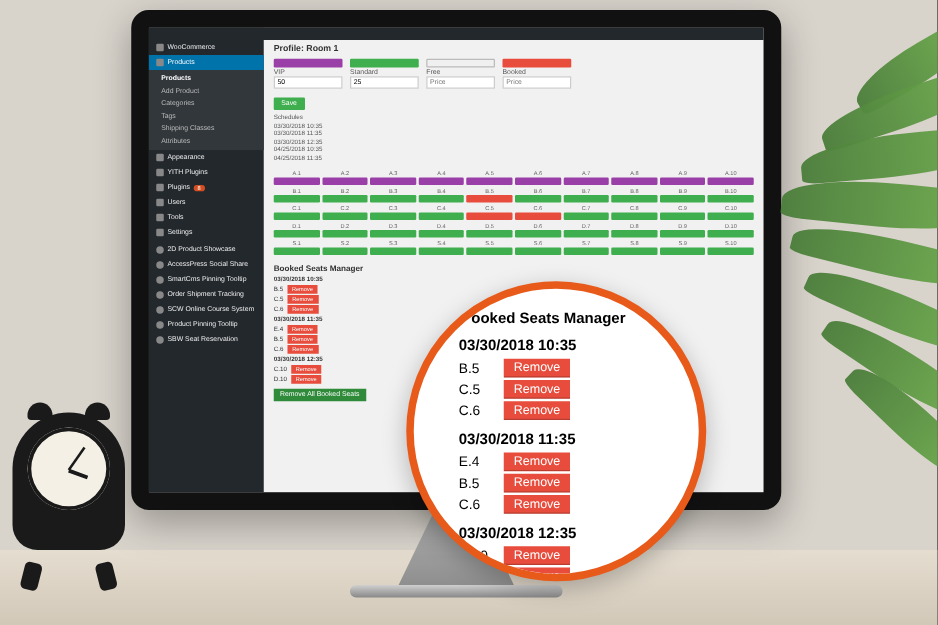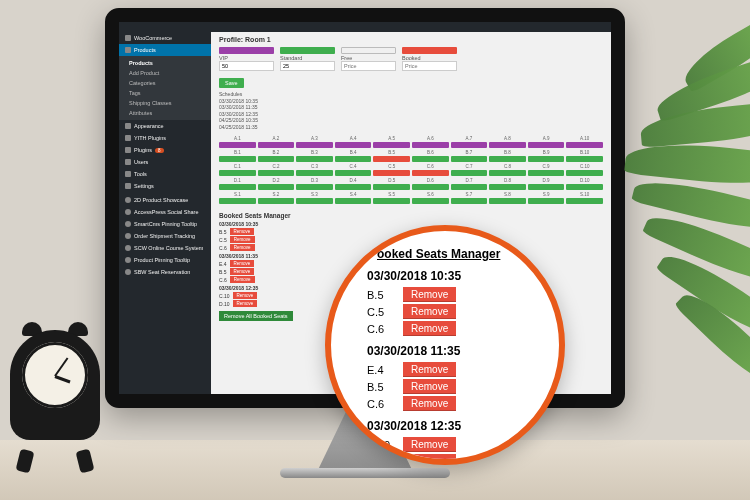--- a/index.html
+++ b/index.html
@@ -406,21 +406,21 @@
             <button class="rem-btn">Remove</button>
           </div>
         </div>
       <button class="rem-all">Remove All Booked Seats</button>
     </div>
   </div>
 </div>
 
 <div class="zoom">
   <div class="zoom-inner">
-    <div class="ztitle" style="margin-left:10px;text-decoration:underline;">ooked Seats Manager</div>
+    <div class="ztitle" style="margin-left:10px;">ooked Seats Manager</div>
     <div id="zoom-groups">
         <div class="zdate">03/30/2018 10:35</div>
         <div class="zrow">
           <span class="zseat">B.5</span>
           <button class="zrem">Remove</button>
         </div>
         <div class="zrow">
           <span class="zseat">C.5</span>
           <button class="zrem">Remove</button>
         </div>

